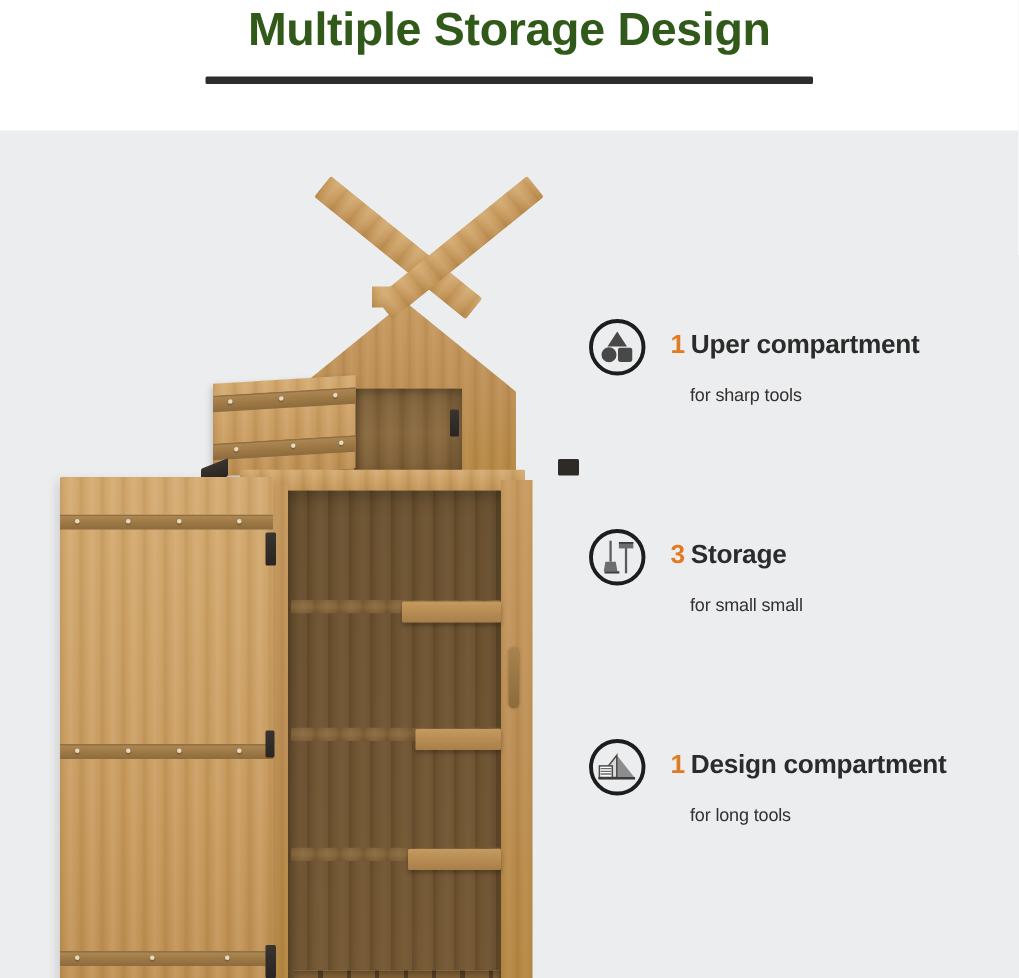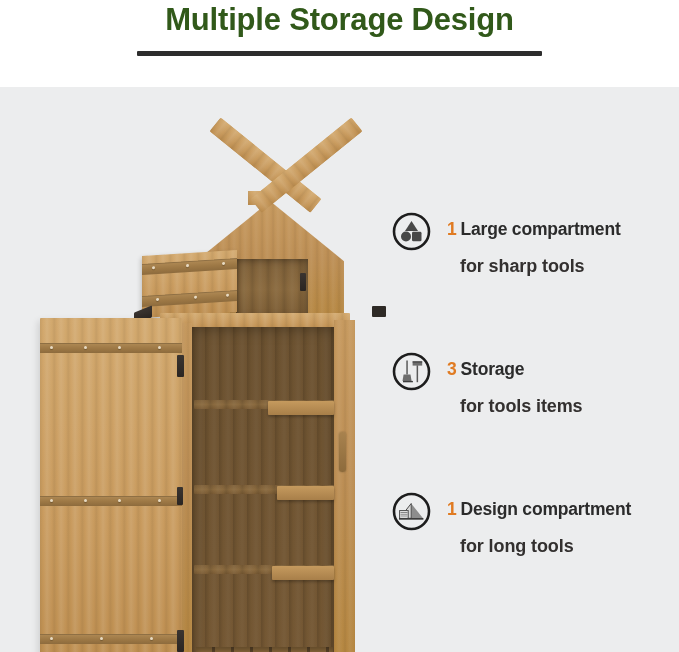--- a/index.html
+++ b/index.html
@@ -299,22 +299,22 @@
     letter-spacing: -0.2px;
   }
   .feature-count {
     color: #e07b22;
     font-weight: bold;
     margin-right: 4px;
   }
   .feature-sub {
     position: absolute;
     left: 75px; top: 44px;
-    font-size: 18px;
-    font-weight: bold;
+    font-size: 12px;
+    font-weight: normal;
     color: #33302f;
     white-space: nowrap;
     letter-spacing: -0.1px;
   }
 </style>
 </head>
 <body>
 
 <div id="page">
 
@@ -392,41 +392,41 @@
       <div class="feature" style="top:125px;">
         <div class="feature-icon">
           <svg width="39" height="39" viewBox="0 0 39 39">
             <circle cx="19.5" cy="19.5" r="17.5" fill="none" stroke="#1d1d1d" stroke-width="2.6"></circle>
             <polygon points="19.5,9 26,19 13,19" fill="#484848"></polygon>
             <circle cx="14" cy="24.5" r="5" fill="#484848"></circle>
             <rect x="20" y="19.8" width="9.5" height="9.5" rx="1.4" fill="#484848"></rect>
           </svg>
         </div>
         <div class="feature-headline">
-          <span class="feature-count">1</span><span>Large compartment</span>
+          <span class="feature-count">1</span><span>Uper compartment</span>
         </div>
         <div class="feature-sub">for sharp tools</div>
       </div>
 
       <div class="feature" style="top:265px;">
         <div class="feature-icon">
           <svg width="39" height="39" viewBox="0 0 39 39">
             <circle cx="19.5" cy="19.5" r="17.5" fill="none" stroke="#1d1d1d" stroke-width="2.6"></circle>
             <rect x="14.3" y="8.5" width="1.5" height="14" fill="#5a5a5a"></rect>
             <path d="M11.6 22.5 h6.9 l1.1 6.4 h-9.1 z" fill="#6d6d6d"></path>
             <path d="M11.0 28.9 h9.9 v1.4 h-9.9 z" fill="#3c3c3c"></path>
             <rect x="24.6" y="13.2" width="1.5" height="17" fill="#5a5a5a"></rect>
             <rect x="20.6" y="9.4" width="9.6" height="4.2" fill="#6d6d6d"></rect>
             <path d="M20.6 9.4 h9.6 v1.1 h-9.6 z" fill="#3c3c3c"></path>
           </svg>
         </div>
         <div class="feature-headline">
           <span class="feature-count">3</span><span>Storage</span>
         </div>
-        <div class="feature-sub">for tools items</div>
+        <div class="feature-sub">for small small</div>
       </div>
 
       <div class="feature" style="top:405px;">
         <div class="feature-icon">
           <svg width="39" height="39" viewBox="0 0 39 39">
             <circle cx="19.5" cy="19.5" r="17.5" fill="none" stroke="#1d1d1d" stroke-width="2.6"></circle>
             <path d="M19.2 11.5 L31 26.3 H19.2 Z" fill="#8d8d8d"></path>
             <path d="M19.2 11.5 L7.6 26.3 h11.6 z" fill="#d9d9d9" stroke="#4a4a4a" stroke-width="1"></path>
             <rect x="7.6" y="18.6" width="8.6" height="7.7" fill="#ffffff" stroke="#4a4a4a" stroke-width="1"></rect>
             <path d="M8.4 20.4 h7.2 M8.4 22.2 h7.2 M8.4 24.0 h7.2" stroke="#6a6a6a" stroke-width="0.9"></path>

